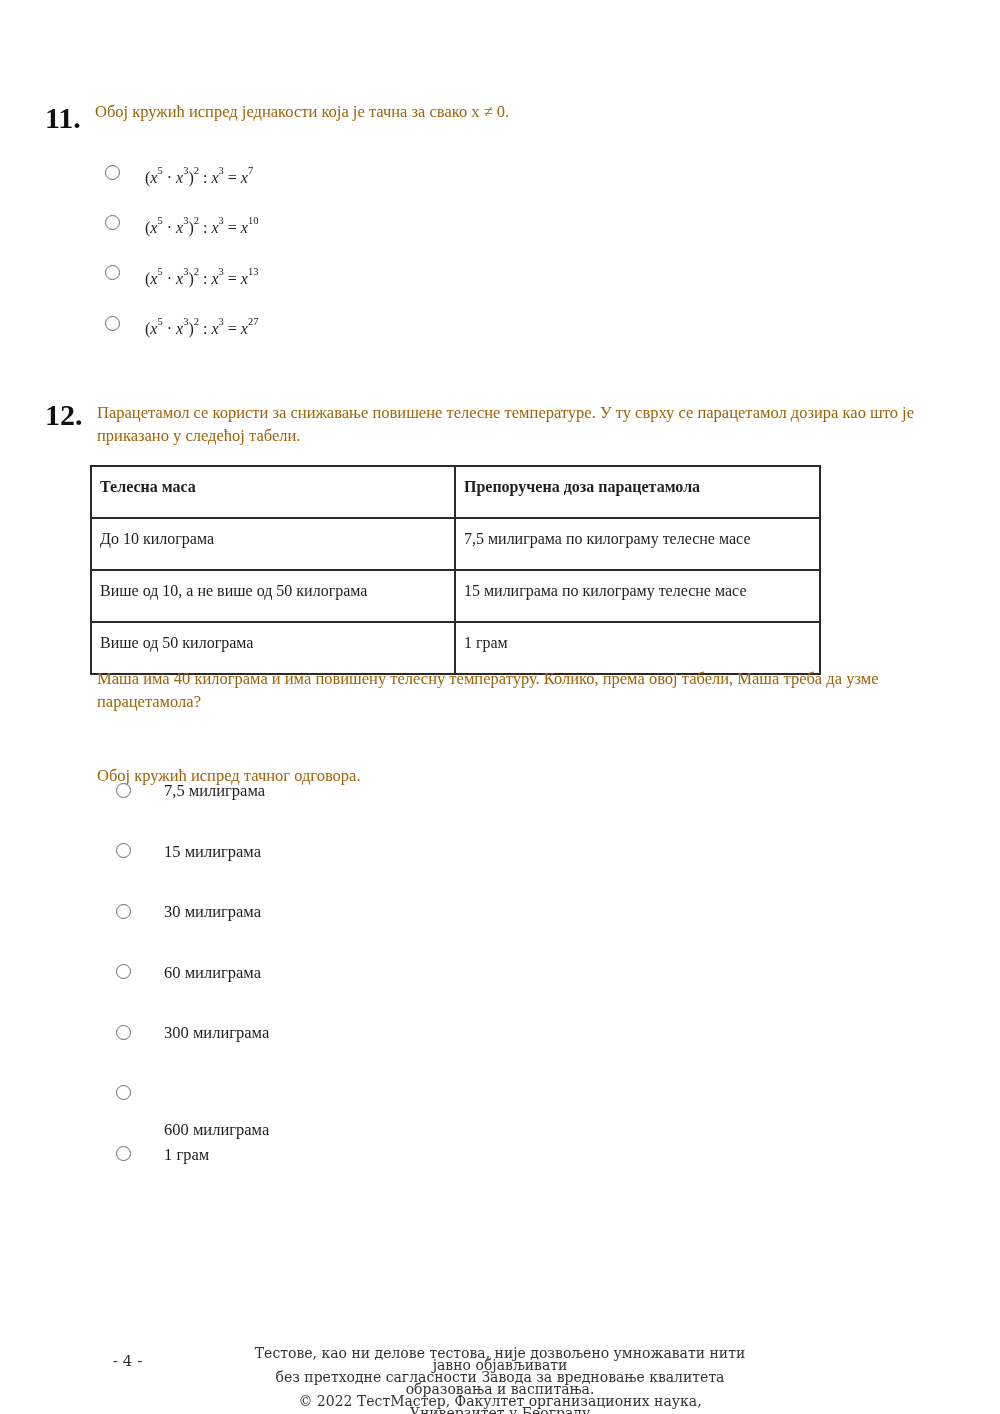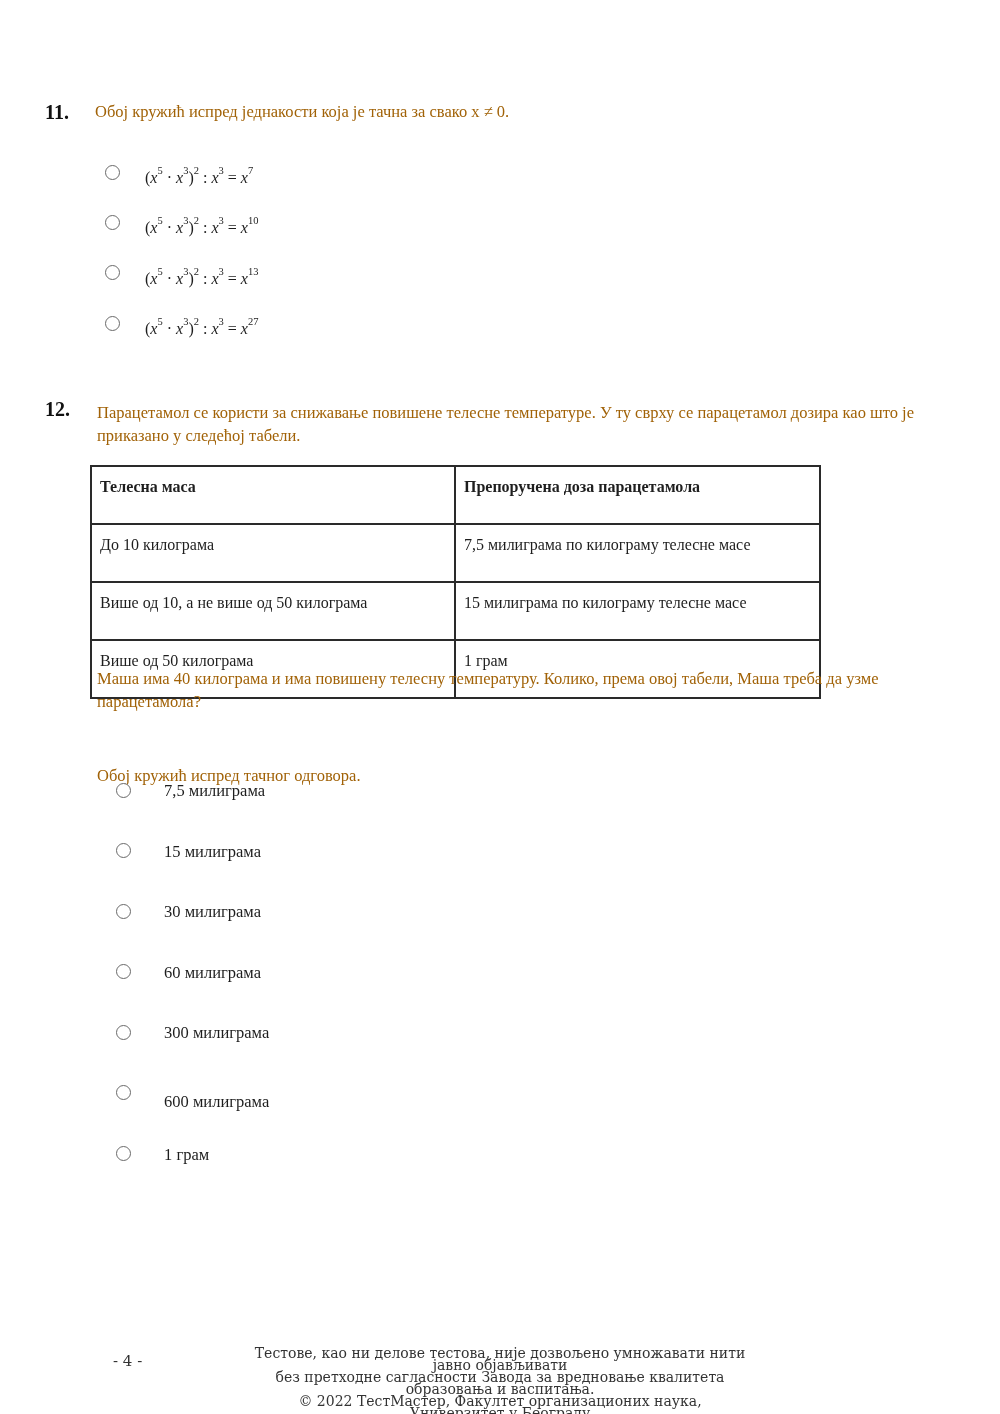--- a/index.html
+++ b/index.html
@@ -11,21 +11,21 @@
       width: 1000px;
       height: 1414px;
       position: relative;
       font-family: "Liberation Serif", "DejaVu Serif", serif;
       color: #1a1a1a;
       overflow: hidden;
     }
     .qnum {
       position: absolute;
       font-weight: bold;
-      font-size: 20px;
+      font-size: 30px;
       color: #111;
     }
     .qtext {
       position: absolute;
       font-size: 16.5px;
       line-height: 23px;
       color: #a16207;
     }
     .radio {
       position: absolute;
@@ -56,21 +56,21 @@
       position: absolute;
       left: 90px;
       top: 465px;
       width: 731px;
       border-collapse: collapse;
       font-size: 16px;
     }
     table.dose td, table.dose th {
       border: 2px solid #2a2a2a;
       height: 40px;
-      padding: 0 0 16px 8px;
+      padding: 0 0 10px 8px;
       text-align: left;
       vertical-align: middle;
       color: #1e1e1e;
     }
     table.dose th { font-weight: bold; }
     table.dose col.c1 { width: 365px; }
     table.dose col.c2 { width: 366px; }
     .page-num {
       position: absolute;
       left: 113px;
@@ -154,21 +154,21 @@
   <div class="radio" style="left:116px; top:904px;"></div>
   <div class="opt-label" style="left:164px; top:902px;">30 милиграма</div>
 
   <div class="radio" style="left:116px; top:964px;"></div>
   <div class="opt-label" style="left:164px; top:963px;">60 милиграма</div>
 
   <div class="radio" style="left:116px; top:1025px;"></div>
   <div class="opt-label" style="left:164px; top:1023px;">300 милиграма</div>
 
   <div class="radio" style="left:116px; top:1085px;"></div>
-  <div class="opt-label" style="left:164px; top:1092px;">600 милиграма</div>
+  <div class="opt-label" style="left:164px; top:1120px;">600 милиграма</div>
 
   <div class="radio" style="left:116px; top:1146px;"></div>
   <div class="opt-label" style="left:164px; top:1145px;">1 грам</div>
 </div>
 
 <div class="page-num">- 4 -</div>
 <div class="footer">
   <div>Тестове, као ни делове тестова, није дозвољено умножавати нити јавно објављивати</div>
   <div>без претходне сагласности Завода за вредновање квалитета образовања и васпитања.</div>
   <div>© 2022 ТестМастер, Факултет организационих наука, Универзитет у Београду</div>

